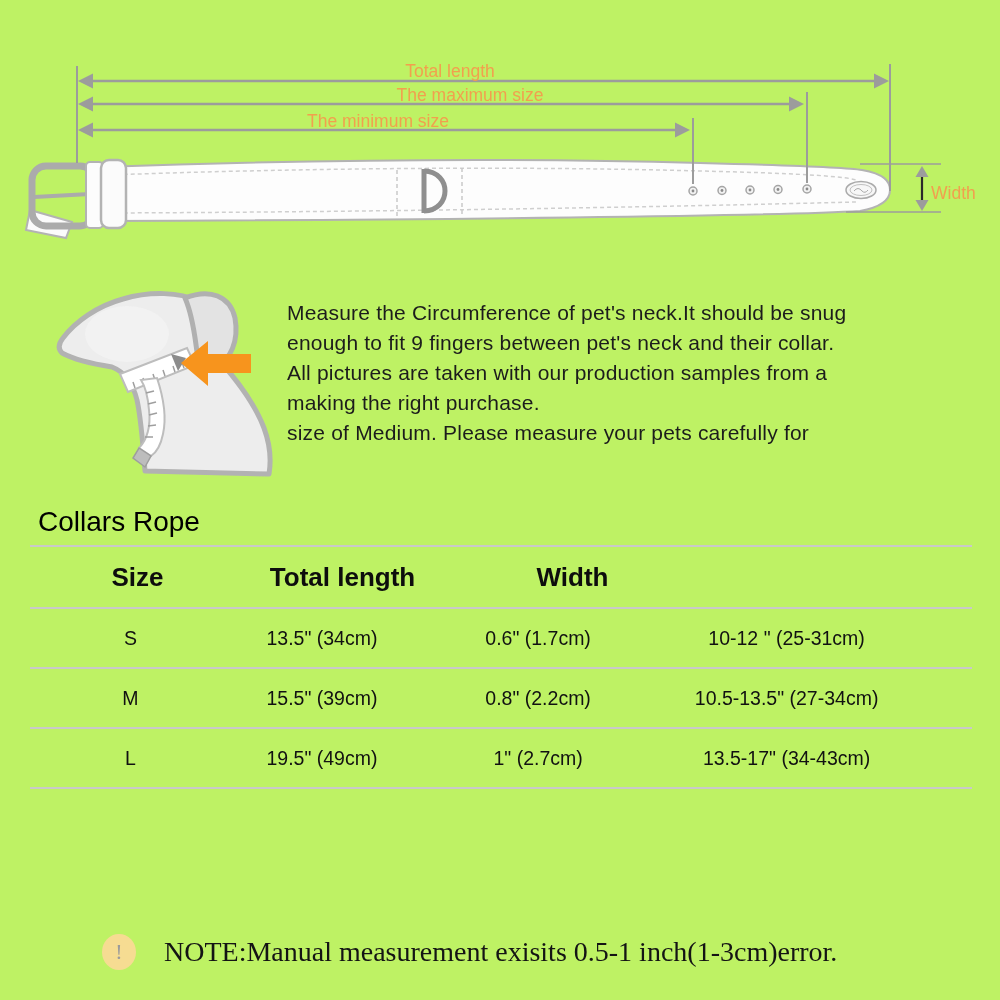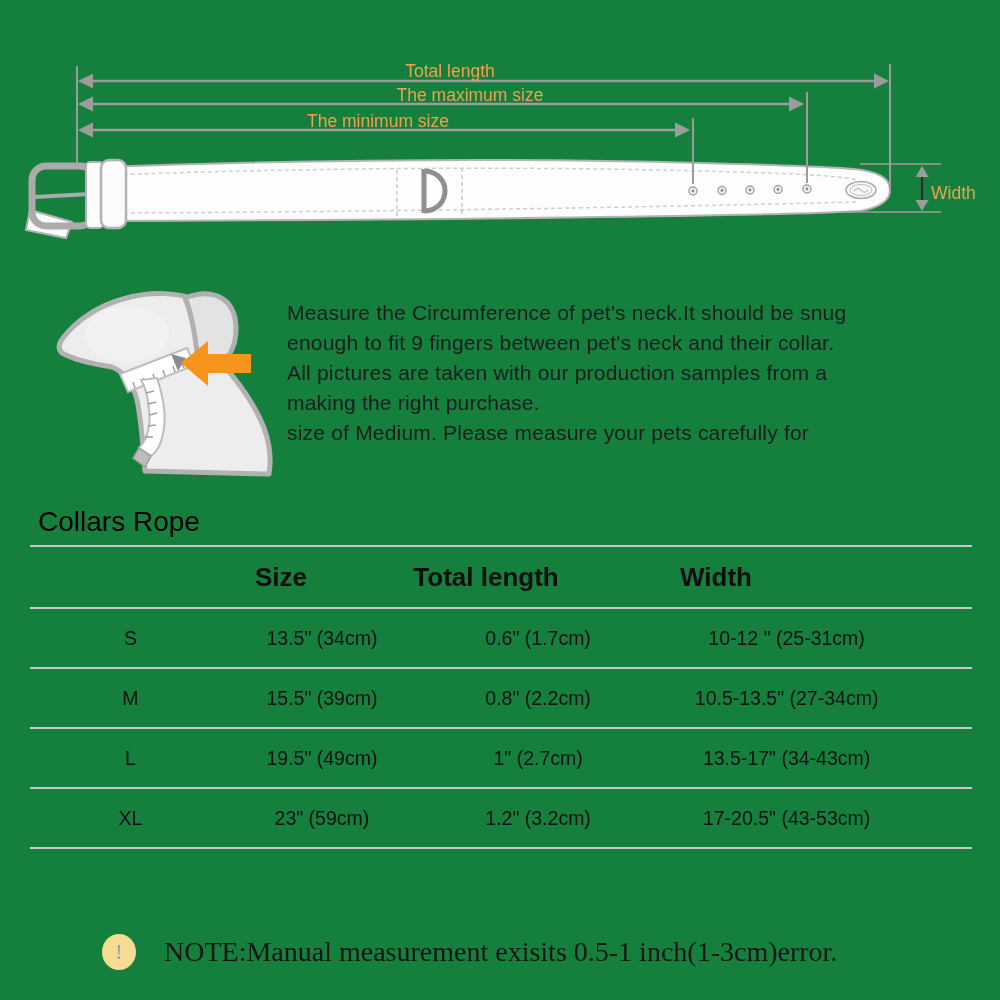--- a/index.html
+++ b/index.html
@@ -1,17 +1,17 @@
 <!DOCTYPE html>
 <html><head>
 <meta charset="utf-8">
 <style>
   html,body{margin:0;padding:0;background:#fff;}
   .canvas{
-    position:relative;width:1000px;height:1000px;background:#15803d;
+    position:relative;width:1000px;height:1000px;background:#bef264;
     font-family:"Liberation Sans",sans-serif;overflow:hidden;
   }
   svg text{font-family:"Liberation Sans",sans-serif;}
 
   .diagram-svg{position:absolute;left:0;top:0;}
   .dog-svg{position:absolute;left:35px;top:266px;}
 
   .measure-text{
     position:absolute;left:287px;top:298px;width:680px;
     font-size:21px;line-height:30px;color:#1c1c1c;letter-spacing:.2px;
@@ -19,21 +19,21 @@
 
   .table-title{
     position:absolute;left:38px;top:506px;font-size:28px;color:#000;
   }
 
   .size-table{
     position:absolute;left:30px;top:545px;width:942px;
     border-top:2px solid #c9c9c9;
   }
   .t-row{display:flex;align-items:center;border-bottom:2px solid #c9c9c9;}
-  .t-row.header{height:60px;justify-content:center;}
+  .t-row.header{height:60px;}
   .t-row.body{height:58px;}
   .t-cell{text-align:center;}
   .c0{width:215px;}
   .c1{width:195px;padding-right:20px;}
   .c2{width:225px;}
   .c3{width:307px;padding-right:42px;}
   .t-row.header .t-cell{font-size:26px;font-weight:bold;color:#0d0d0d;}
   .t-row.body .t-cell{font-size:19.5px;color:#111;}
 
   .note{position:absolute;left:102px;top:934px;display:flex;align-items:center;}
@@ -188,26 +188,20 @@
       <div class="t-cell c1">15.5" (39cm)</div>
       <div class="t-cell c2">0.8" (2.2cm)</div>
       <div class="t-cell c3">10.5-13.5" (27-34cm)</div>
     </div>
     <div class="t-row body">
       <div class="t-cell c0">L</div>
       <div class="t-cell c1">19.5" (49cm)</div>
       <div class="t-cell c2">1" (2.7cm)</div>
       <div class="t-cell c3">13.5-17" (34-43cm)</div>
     </div>
-    <div class="t-row body">
-      <div class="t-cell c0">XL</div>
-      <div class="t-cell c1">23" (59cm)</div>
-      <div class="t-cell c2">1.2" (3.2cm)</div>
-      <div class="t-cell c3">17-20.5" (43-53cm)</div>
-    </div>
   </div>
 
   <div class="note">
     <div class="note-icon">!</div>
     <div class="note-text">NOTE:Manual measurement exisits 0.5-1 inch(1-3cm)error.</div>
   </div>
 
 </div>
 
 </body></html>

